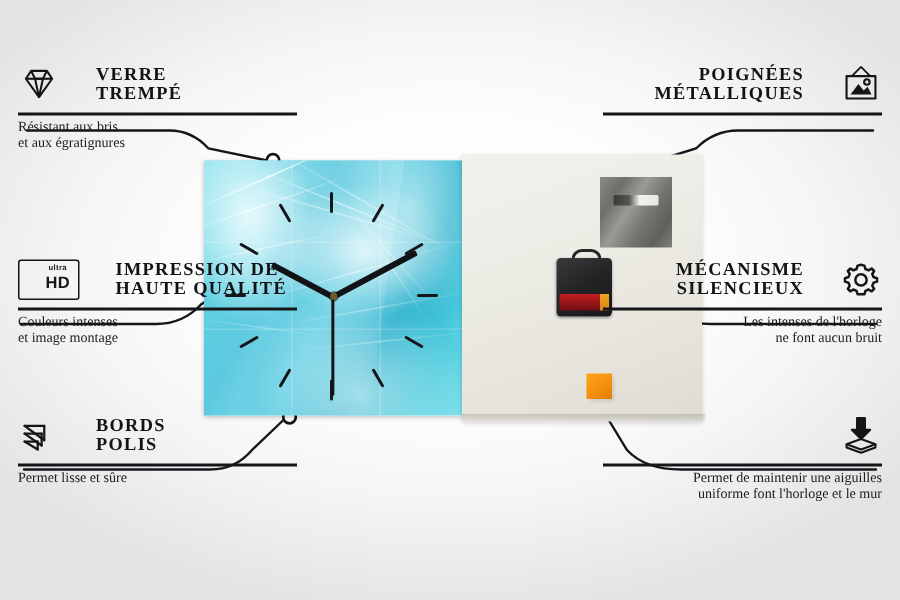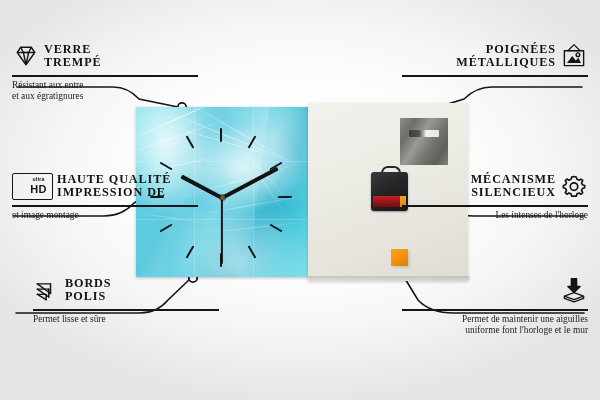--- a/index.html
+++ b/index.html
@@ -162,21 +162,21 @@
   .feature {
     position: absolute;
     width: 186px;
   }
   .feature.left  { left: 12px; }
   .feature.right { left: 402px; text-align: right; }
 
   .feat-head {
     display: flex;
     align-items: center;
-    gap: 4px;
+    gap: 24px;
     height: 36px;
   }
   .feature.right .feat-head {
     flex-direction: row-reverse;
   }
   .feat-title {
     font-family: "Liberation Serif", serif;
     font-weight: bold;
     font-size: 12.2px;
     letter-spacing: 0.9px;
@@ -320,43 +320,44 @@
           <path d="M13 12 L19 12"></path>
         </g>
       </svg>
       <div>
         <div class="feat-title">VERRE</div>
         <div class="feat-title">TREMPÉ</div>
       </div>
     </div>
     <div class="feat-rule"></div>
     <div class="feat-desc">
-      <div>Résistant aux entre</div>
+      <div>Résistant aux bris</div>
       <div>et aux égratignures</div>
     </div>
   </div>
 
   <div class="feature left" style="top:168px;">
     <div class="feat-head">
       <div class="hd-badge">
         <span class="hd-small">ultra</span>
         <span class="hd-big">HD</span>
       </div>
       <div>
+        <div class="feat-title">IMPRESSION DE</div>
         <div class="feat-title">HAUTE QUALITÉ</div>
-        <div class="feat-title">IMPRESSION DE</div>
       </div>
     </div>
     <div class="feat-rule"></div>
     <div class="feat-desc">
+      <div>Couleurs intenses</div>
       <div>et image montage</div>
     </div>
   </div>
 
-  <div class="feature left" style="top:272px;margin-left:21px;">
+  <div class="feature left" style="top:272px;">
     <div class="feat-head">
       <svg class="feat-icon" viewBox="0 0 32 32">
         <g fill="none" stroke="#141518" stroke-width="1.7" stroke-linecap="round">
           <path d="M5 9 L20 9"></path>
           <path d="M5 9 L20 20"></path>
           <path d="M5 15 L18 15"></path>
           <path d="M5 15 L18 24"></path>
           <path d="M5 21 L15 21"></path>
           <path d="M5 21 L15 27"></path>
           <path d="M20 9 L20 20"></path>
@@ -403,20 +404,21 @@
         </g>
       </svg>
       <div>
         <div class="feat-title">MÉCANISME</div>
         <div class="feat-title">SILENCIEUX</div>
       </div>
     </div>
     <div class="feat-rule"></div>
     <div class="feat-desc">
       <div>Les intenses de l'horloge</div>
+      <div>ne font aucun bruit</div>
     </div>
   </div>
 
   <div class="feature right" style="top:272px;">
     <div class="feat-head">
       <svg class="feat-icon" viewBox="0 0 32 32">
         <g fill="none" stroke="#141518" stroke-width="1.6" stroke-linejoin="round">
           <path d="M13 3 L19 3 L19 12 L23 12 L16 19 L9 12 L13 12 Z" fill="#141518"></path>
           <path d="M16 19 L27 23 L16 27 L5 23 Z"></path>
           <path d="M5 23 L5 25.5 L16 29.5 L27 25.5 L27 23"></path>

